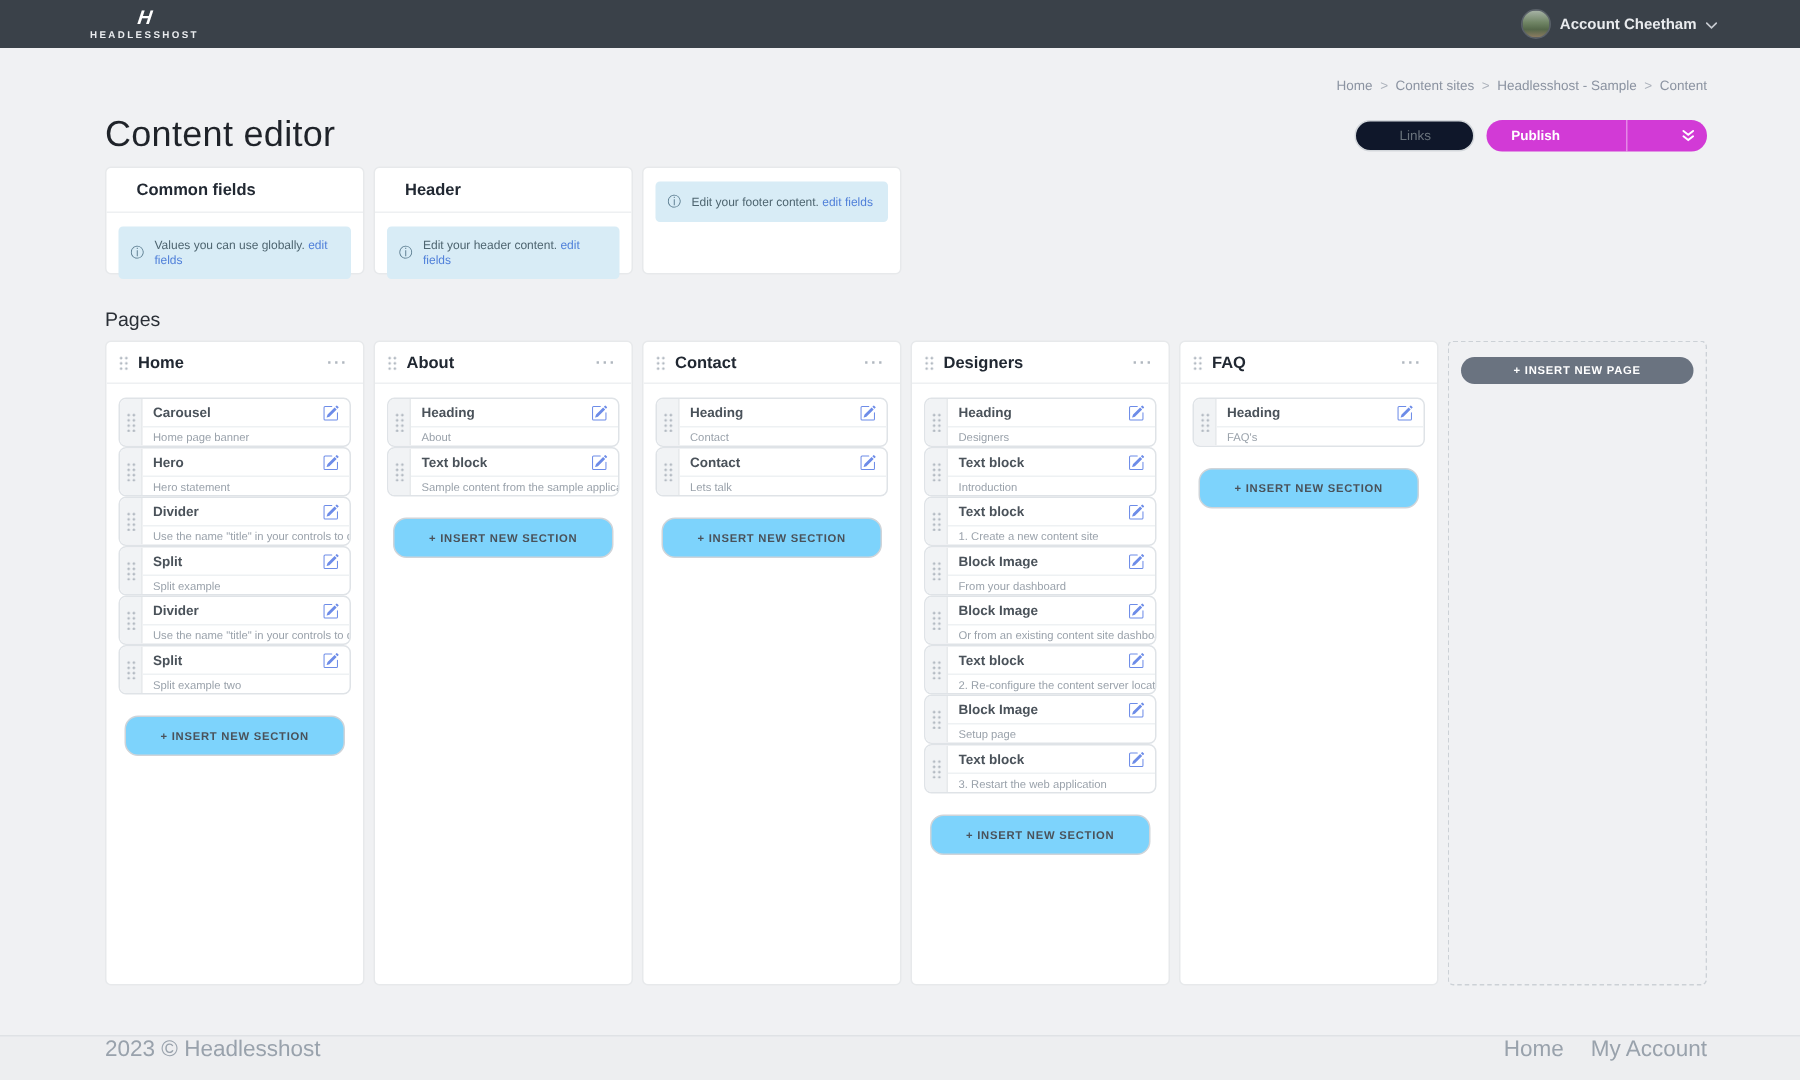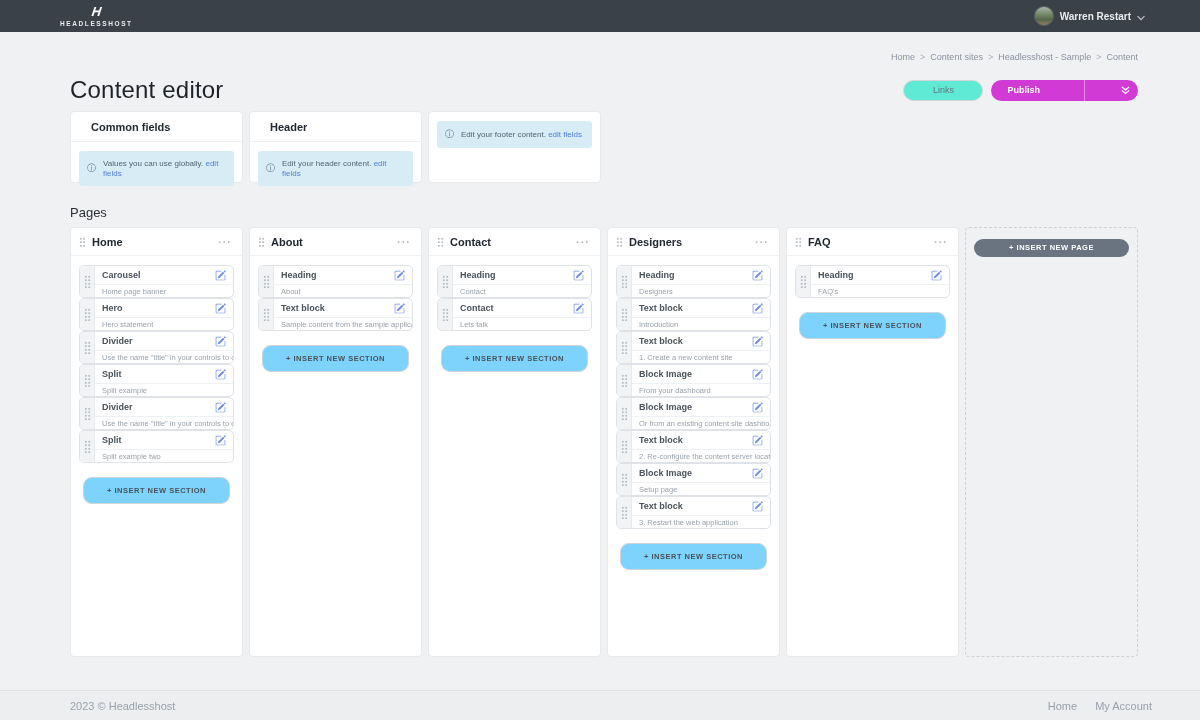--- a/index.html
+++ b/index.html
@@ -42,21 +42,21 @@
     font-size: 9px; color: #8b93a1; display: flex; gap: 5px; align-items: center;
   }
   .breadcrumb .crumb { cursor: pointer; }
   .breadcrumb .sep { color: #aab0ba; }
 
   .page-header { margin-top: 14px; display: flex; align-items: center; justify-content: space-between; }
   .page-title { font-size: 24px; font-weight: 500; color: #1f2329; letter-spacing: .2px; }
   .header-actions { display: flex; gap: 8px; align-items: center; }
   .btn-links {
     width: 80px; height: 21px; border-radius: 11px;
-    border: 1px solid #d3d7db; background: #5eead4; color: #6a737c;
+    border: 1px solid #d3d7db; background: #0f172a; color: #6a737c;
     font-size: 9px; font-family: inherit; cursor: pointer;
   }
   .btn-publish {
     height: 21px; border-radius: 11px; border: none; background: #d23ad6;
     display: flex; align-items: center; cursor: pointer; padding: 0; overflow: hidden; gap: 28px;
   }
   .btn-publish .pub-label { color: #fff; font-size: 9px; font-weight: 700; padding: 0 16px; }
   .btn-publish .pub-divider { width: 1px; align-self: stretch; background: rgba(255,255,255,.4); }
   .btn-publish .pub-caret { padding: 0 8px; display: flex; align-items: center; }
 
@@ -129,38 +129,38 @@
   .insert-page-btn {
     width: 100%; height: 18px; border-radius: 9px; border: none;
     background: #6a7380; color: #fff; font-size: 7.5px; font-weight: 700;
     letter-spacing: .5px; font-family: inherit; cursor: pointer;
   }
 
   
   .footer {
     flex: 0 0 30px; margin-top: auto;
     background: #edeef0; border-top: 1px solid #dfe2e5;
-    display: flex; align-items: center; justify-content: space-between;
-    padding: 0 48px 0 70px;
-    font-size: 11px; color: #99a2ac;
+    display: flex; justify-content: space-between;
+    padding: 0 62px 0 70px;
+    font-size: 15px; color: #99a2ac;
   }
   .footer-links { display: flex; gap: 18px; }
   .footer-links a { color: #99a2ac; text-decoration: none; cursor: pointer; }
 </style>
 </head>
 <body>
 
 <div class="navbar">
   <div class="brand">
     <div class="brand-glyph">H</div>
     <div class="brand-text">HEADLESSHOST</div>
   </div>
   <div class="user-menu">
     <div class="avatar"></div>
-    <span class="user-name">Warren Restart</span>
+    <span class="user-name">Account Cheetham</span>
     <span class="chev">
       <svg width="8" height="6" viewBox="0 0 10 7">
           <path d="M1 1.5 L5 5.5 L9 1.5" stroke="#c6cad0" stroke-width="1.4" fill="none" stroke-linecap="round"></path>
         </svg>
     </span>
   </div>
 </div>
 
 <div class="main">
 

